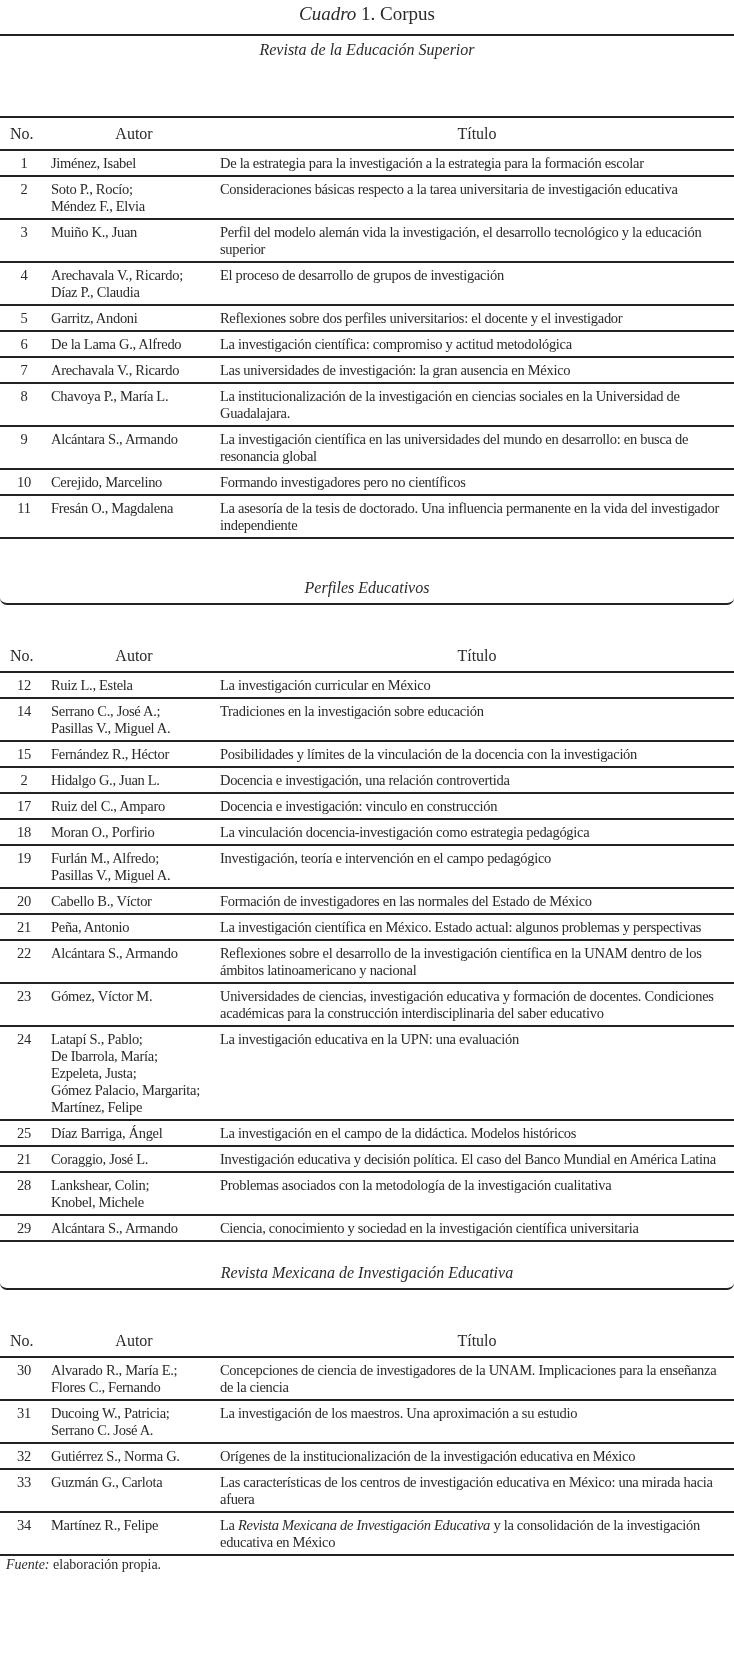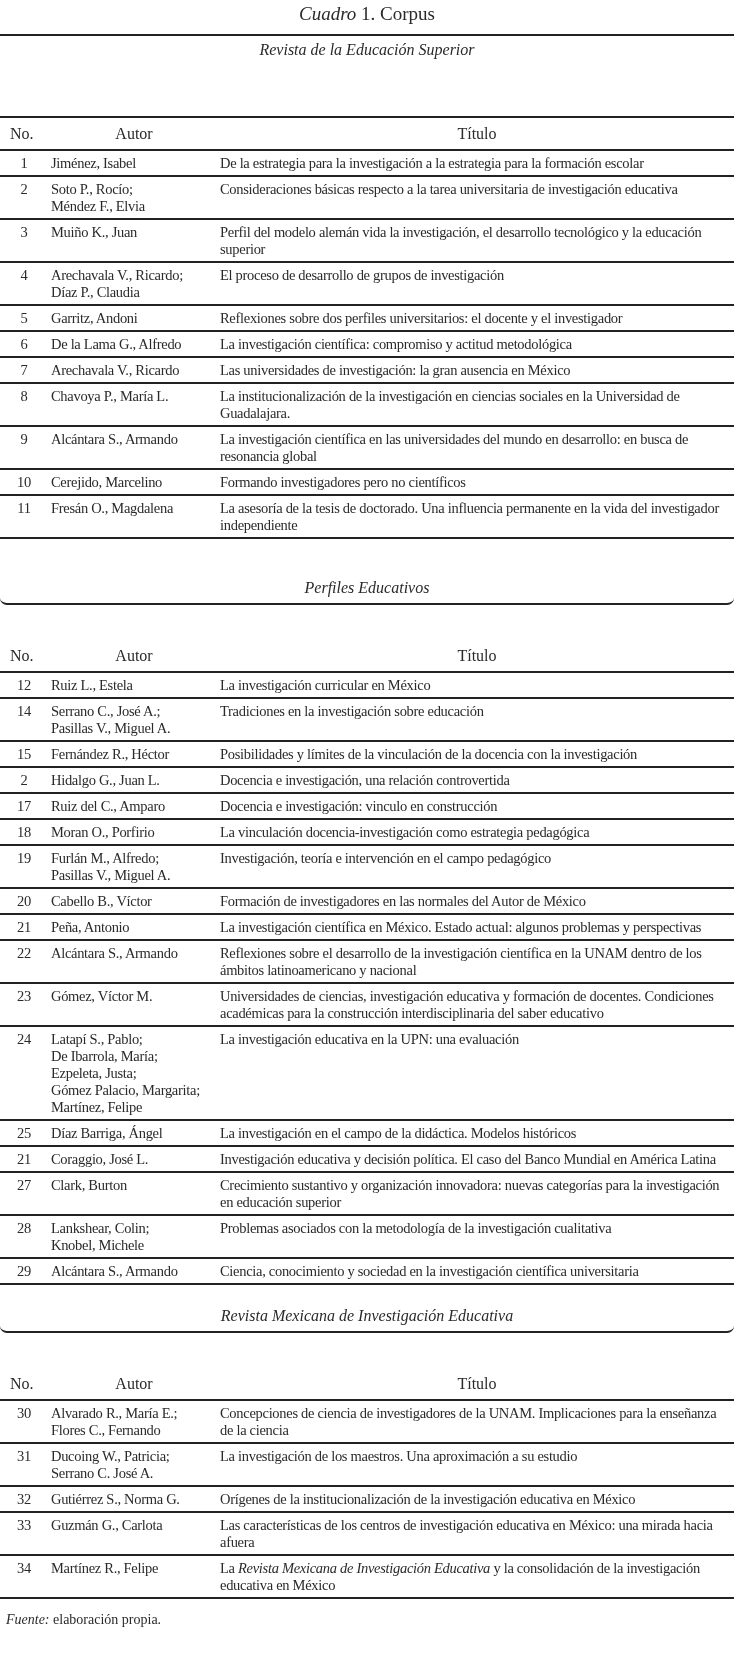--- a/index.html
+++ b/index.html
@@ -58,21 +58,21 @@
     padding: 4px 4px 3px 0;
     border-bottom: 2px solid #222;
     letter-spacing: -0.3px;
   }
   td.no { text-align: center; padding-left: 0; padding-right: 0; }
   td.autor { padding-left: 3px; white-space: pre-line; }
   td.titulo { padding-left: 0px; padding-right: 10px; }
   td.titulo .it { font-style: italic; }
   .footer {
     font-size: 14px;
-    padding-top: 13px;
+    padding-top: 1px;
     padding-left: 6px;
   }
   .footer .it { font-style: italic; }
   .spacer { height: 14px; }
 </style>
 </head>
 <body>
 
 <div class="page">
   <div class="caption">
@@ -204,21 +204,21 @@
         </tr>
         <tr>
           <td class="no">19</td>
           <td class="autor">Furlán M., Alfredo;
 Pasillas V., Miguel A.</td>
           <td class="titulo">Investigación, teoría e intervención en el campo pedagógico</td>
         </tr>
         <tr>
           <td class="no">20</td>
           <td class="autor">Cabello B., Víctor</td>
-          <td class="titulo">Formación de investigadores en las normales del Autor de México</td>
+          <td class="titulo">Formación de investigadores en las normales del Estado de México</td>
         </tr>
         <tr>
           <td class="no">21</td>
           <td class="autor">Peña, Antonio</td>
           <td class="titulo">La investigación científica en México. Estado actual: algunos problemas y perspectivas</td>
         </tr>
         <tr>
           <td class="no">22</td>
           <td class="autor">Alcántara S., Armando</td>
           <td class="titulo">Reflexiones sobre el desarrollo de la investigación científica en la UNAM dentro de los ámbitos latinoamericano y nacional</td>
@@ -239,25 +239,20 @@
         </tr>
         <tr>
           <td class="no">25</td>
           <td class="autor">Díaz Barriga, Ángel</td>
           <td class="titulo">La investigación en el campo de la didáctica. Modelos históricos</td>
         </tr>
         <tr>
           <td class="no">21</td>
           <td class="autor">Coraggio, José L.</td>
           <td class="titulo">Investigación educativa y decisión política. El caso del Banco Mundial en América Latina</td>
-        </tr>
-        <tr>
-          <td class="no">27</td>
-          <td class="autor">Clark, Burton</td>
-          <td class="titulo">Crecimiento sustantivo y organización innovadora: nuevas categorías para la investigación en educación superior</td>
         </tr>
         <tr>
           <td class="no">28</td>
           <td class="autor">Lankshear, Colin;
 Knobel, Michele</td>
           <td class="titulo">Problemas asociados con la metodología de la investigación cualitativa</td>
         </tr>
         <tr>
           <td class="no">29</td>
           <td class="autor">Alcántara S., Armando</td>

